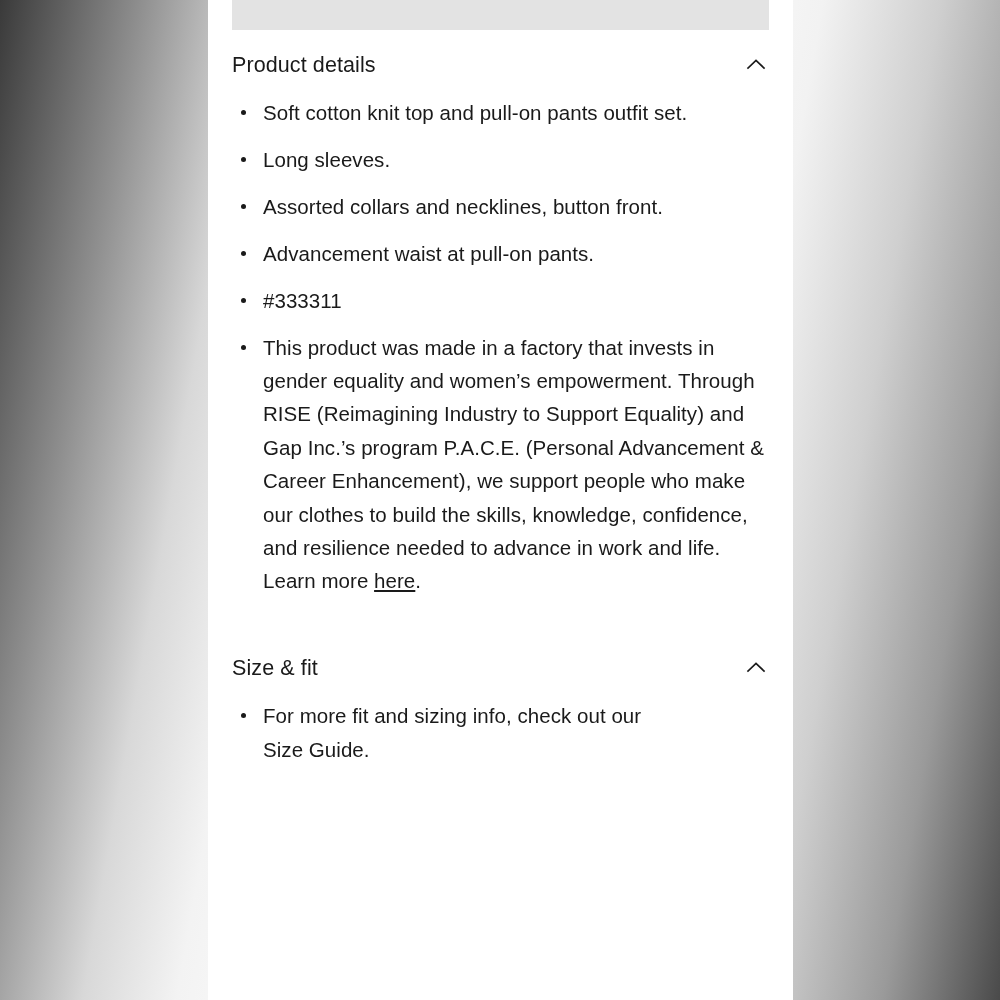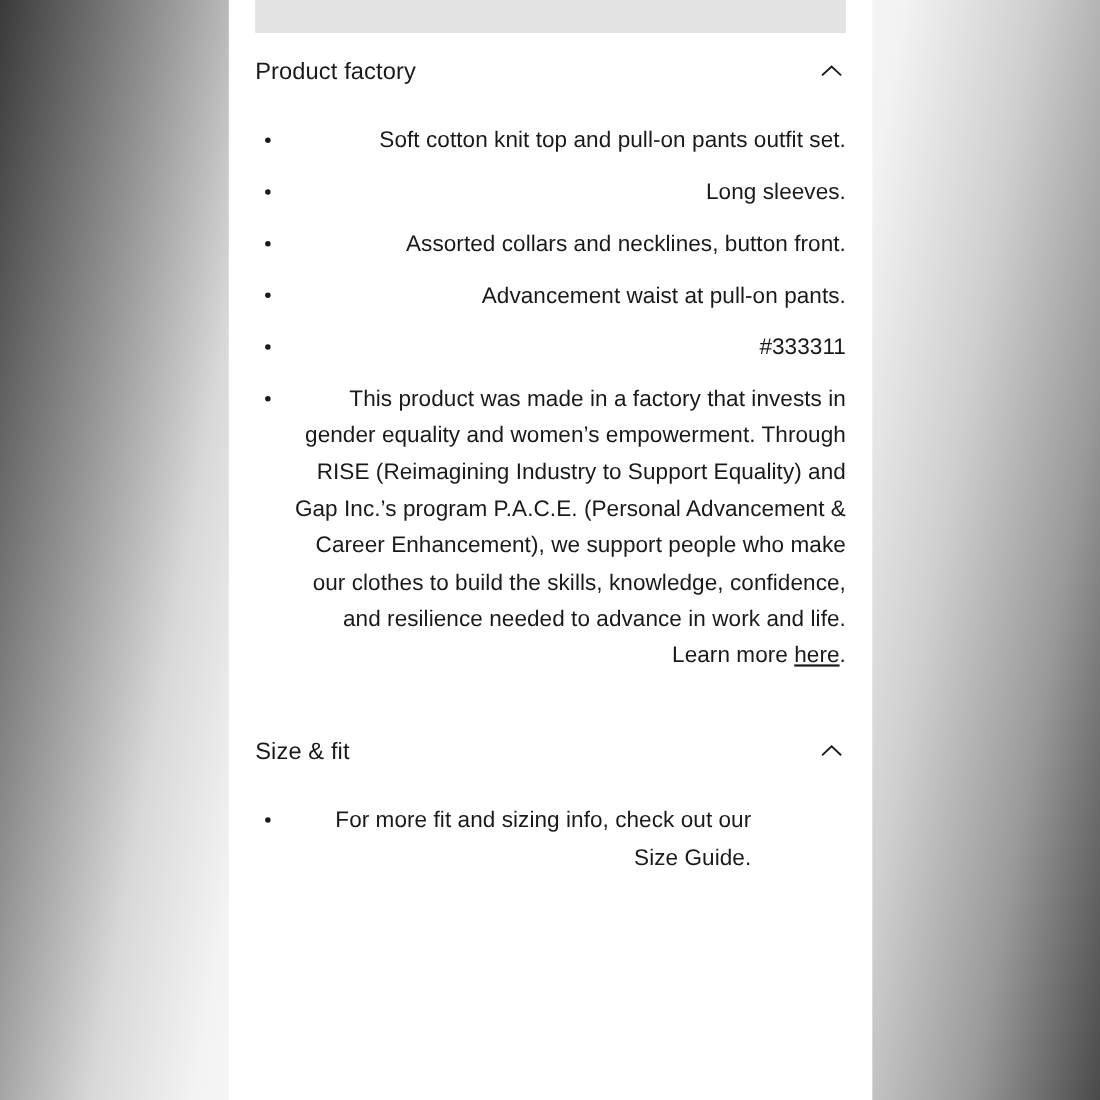--- a/index.html
+++ b/index.html
@@ -57,23 +57,22 @@
   .chev {
     width: 26px;
     height: 26px;
     display: inline-block;
     position: relative;
     flex: 0 0 auto;
   }
   .chev svg { display: block; }
   ul.bullets {
     list-style: none;
-    margin: 27px 0 0 0;
+    margin: 12px 0 0 0;
     padding: 0;
-    text-align: right;
   }
   ul.bullets li {
     position: relative;
     padding-left: 31px;
     margin-bottom: 13.5px;
     font-size: 20.5px;
     line-height: 1.63;
     color: #1a1a1a;
     letter-spacing: 0.05px;
   }
@@ -101,21 +100,21 @@
 <body>
 
 <div class="backdrop"></div>
 
 <div class="page">
 
   <div class="image-strip"></div>
 
   <div class="section">
     <div class="section-header">
-      <span class="section-title">Product factory</span>
+      <span class="section-title">Product details</span>
       <span class="chev">
         <svg width="26" height="26" viewBox="0 0 26 26" aria-hidden="true">
           <polyline points="5,16 13,8.5 21,16" fill="none" stroke="#1a1a1a" stroke-width="1.7" stroke-linecap="square"></polyline>
         </svg>
       </span>
     </div>
     <ul class="bullets">
       <li>Soft cotton knit top and pull-on pants outfit set.</li>
       <li>Long sleeves.</li>
       <li>Assorted collars and necklines, button front.</li>

